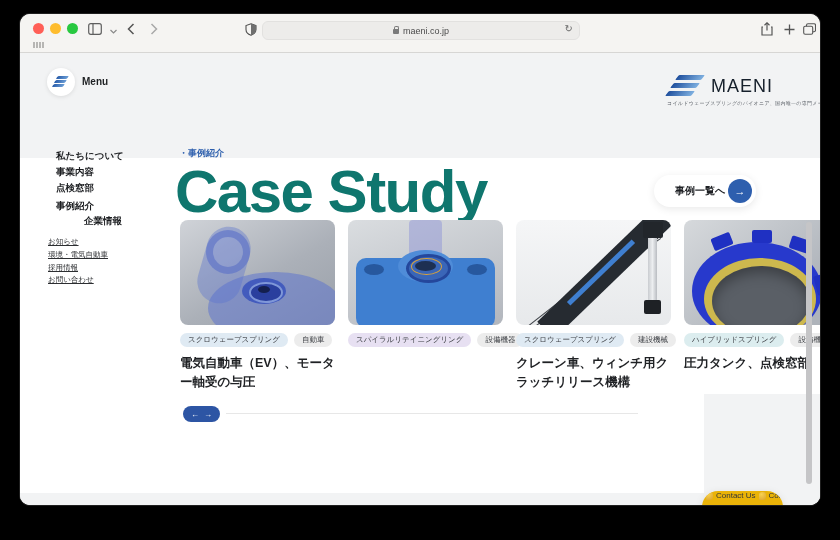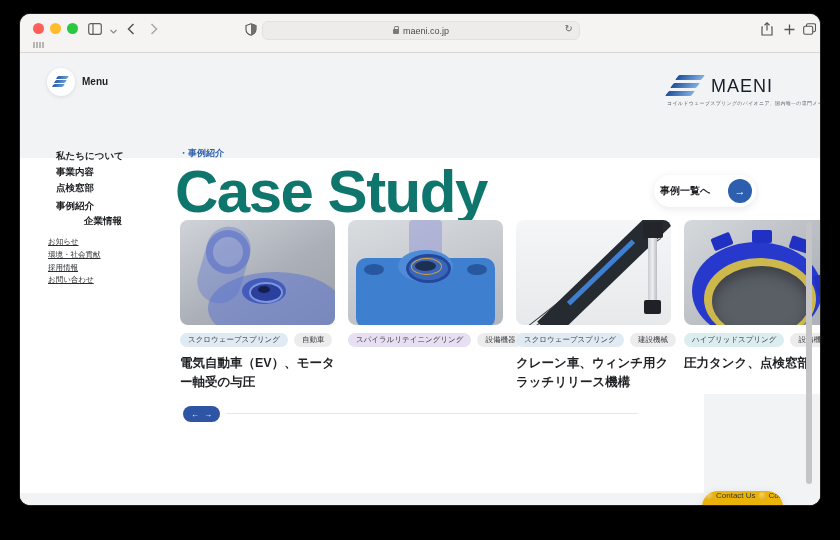--- a/index.html
+++ b/index.html
@@ -59,21 +59,21 @@
   .mark-lg i:nth-child(1){left:10px;top:0;}
   .mark-lg i:nth-child(2){left:5px;top:8px;}
   .mark-lg i:nth-child(3){left:0;top:16px;}
   .wordmark{font-size:18px;font-weight:normal;letter-spacing:1px;color:#16202b;}
   .tagline{margin-top:3px;font-size:5px;letter-spacing:0.3px;color:#5a5f66;white-space:nowrap;}
   
   .crumb{position:absolute;left:159px;top:94px;font-size:9px;font-weight:bold;color:#2d5fad;}
   .big-title{position:absolute;left:155px;top:104px;font-size:60px;font-weight:bold;letter-spacing:-1.5px;color:#0f766e;}
   .list-btn{position:absolute;left:634px;top:122px;width:102px;height:32px;border-radius:17px;background:#fff;
     box-shadow:0 2px 8px rgba(0,0,0,0.09);display:flex;align-items:center;cursor:pointer;}
-  .list-btn .txt{font-size:10px;font-weight:bold;color:#1d1f23;margin-left:6px;}
+  .list-btn .txt{font-size:10px;font-weight:bold;color:#1d1f23;margin-left:21px;}
   .list-btn .circ{position:absolute;right:4px;top:4px;width:24px;height:24px;border-radius:50%;background:#2e5fae;
     color:#fff;display:flex;align-items:center;justify-content:center;font-size:11px;}
   
   .card{position:absolute;top:167px;width:170px;}
   .card-img{width:155px;height:105px;border-radius:8px;overflow:hidden;position:relative;cursor:pointer;}
   .tags{position:absolute;top:113px;left:0;display:flex;gap:6px;}
   .tag{height:14px;border-radius:7px;display:flex;align-items:center;padding:0 8px;font-size:7.5px;color:#3a3d42;white-space:nowrap;}
   .tag-blue{background:#dfeaf3;}
   .tag-purple{background:#e7e0f2;}
   .tag-cyan{background:#dcedef;}
@@ -212,21 +212,21 @@
     </div>
     <div class="menu-label">Menu</div>
 
     <div class="nav-a" style="top:97px;">私たちについて</div>
     <div class="nav-a" style="top:113px;">事業内容</div>
     <div class="nav-a" style="top:129px;">点検窓部</div>
     <div class="nav-a" style="top:147px;">事例紹介</div>
     <div class="nav-a" style="top:162px;margin-left:28px;">企業情報</div>
 
     <div class="nav-b" style="top:184px;">お知らせ</div>
-    <div class="nav-b" style="top:197px;">環境・社会貢献</div>
+    <div class="nav-b" style="top:197px;">環境・電気自動車</div>
     <div class="nav-b" style="top:210px;">採用情報</div>
     <div class="nav-b" style="top:222px;">お問い合わせ</div>
 
     <div class="logo">
       <div class="logo-row">
         <span class="mark-lg">
             <i></i>
             <i></i>
             <i></i>
           </span>

